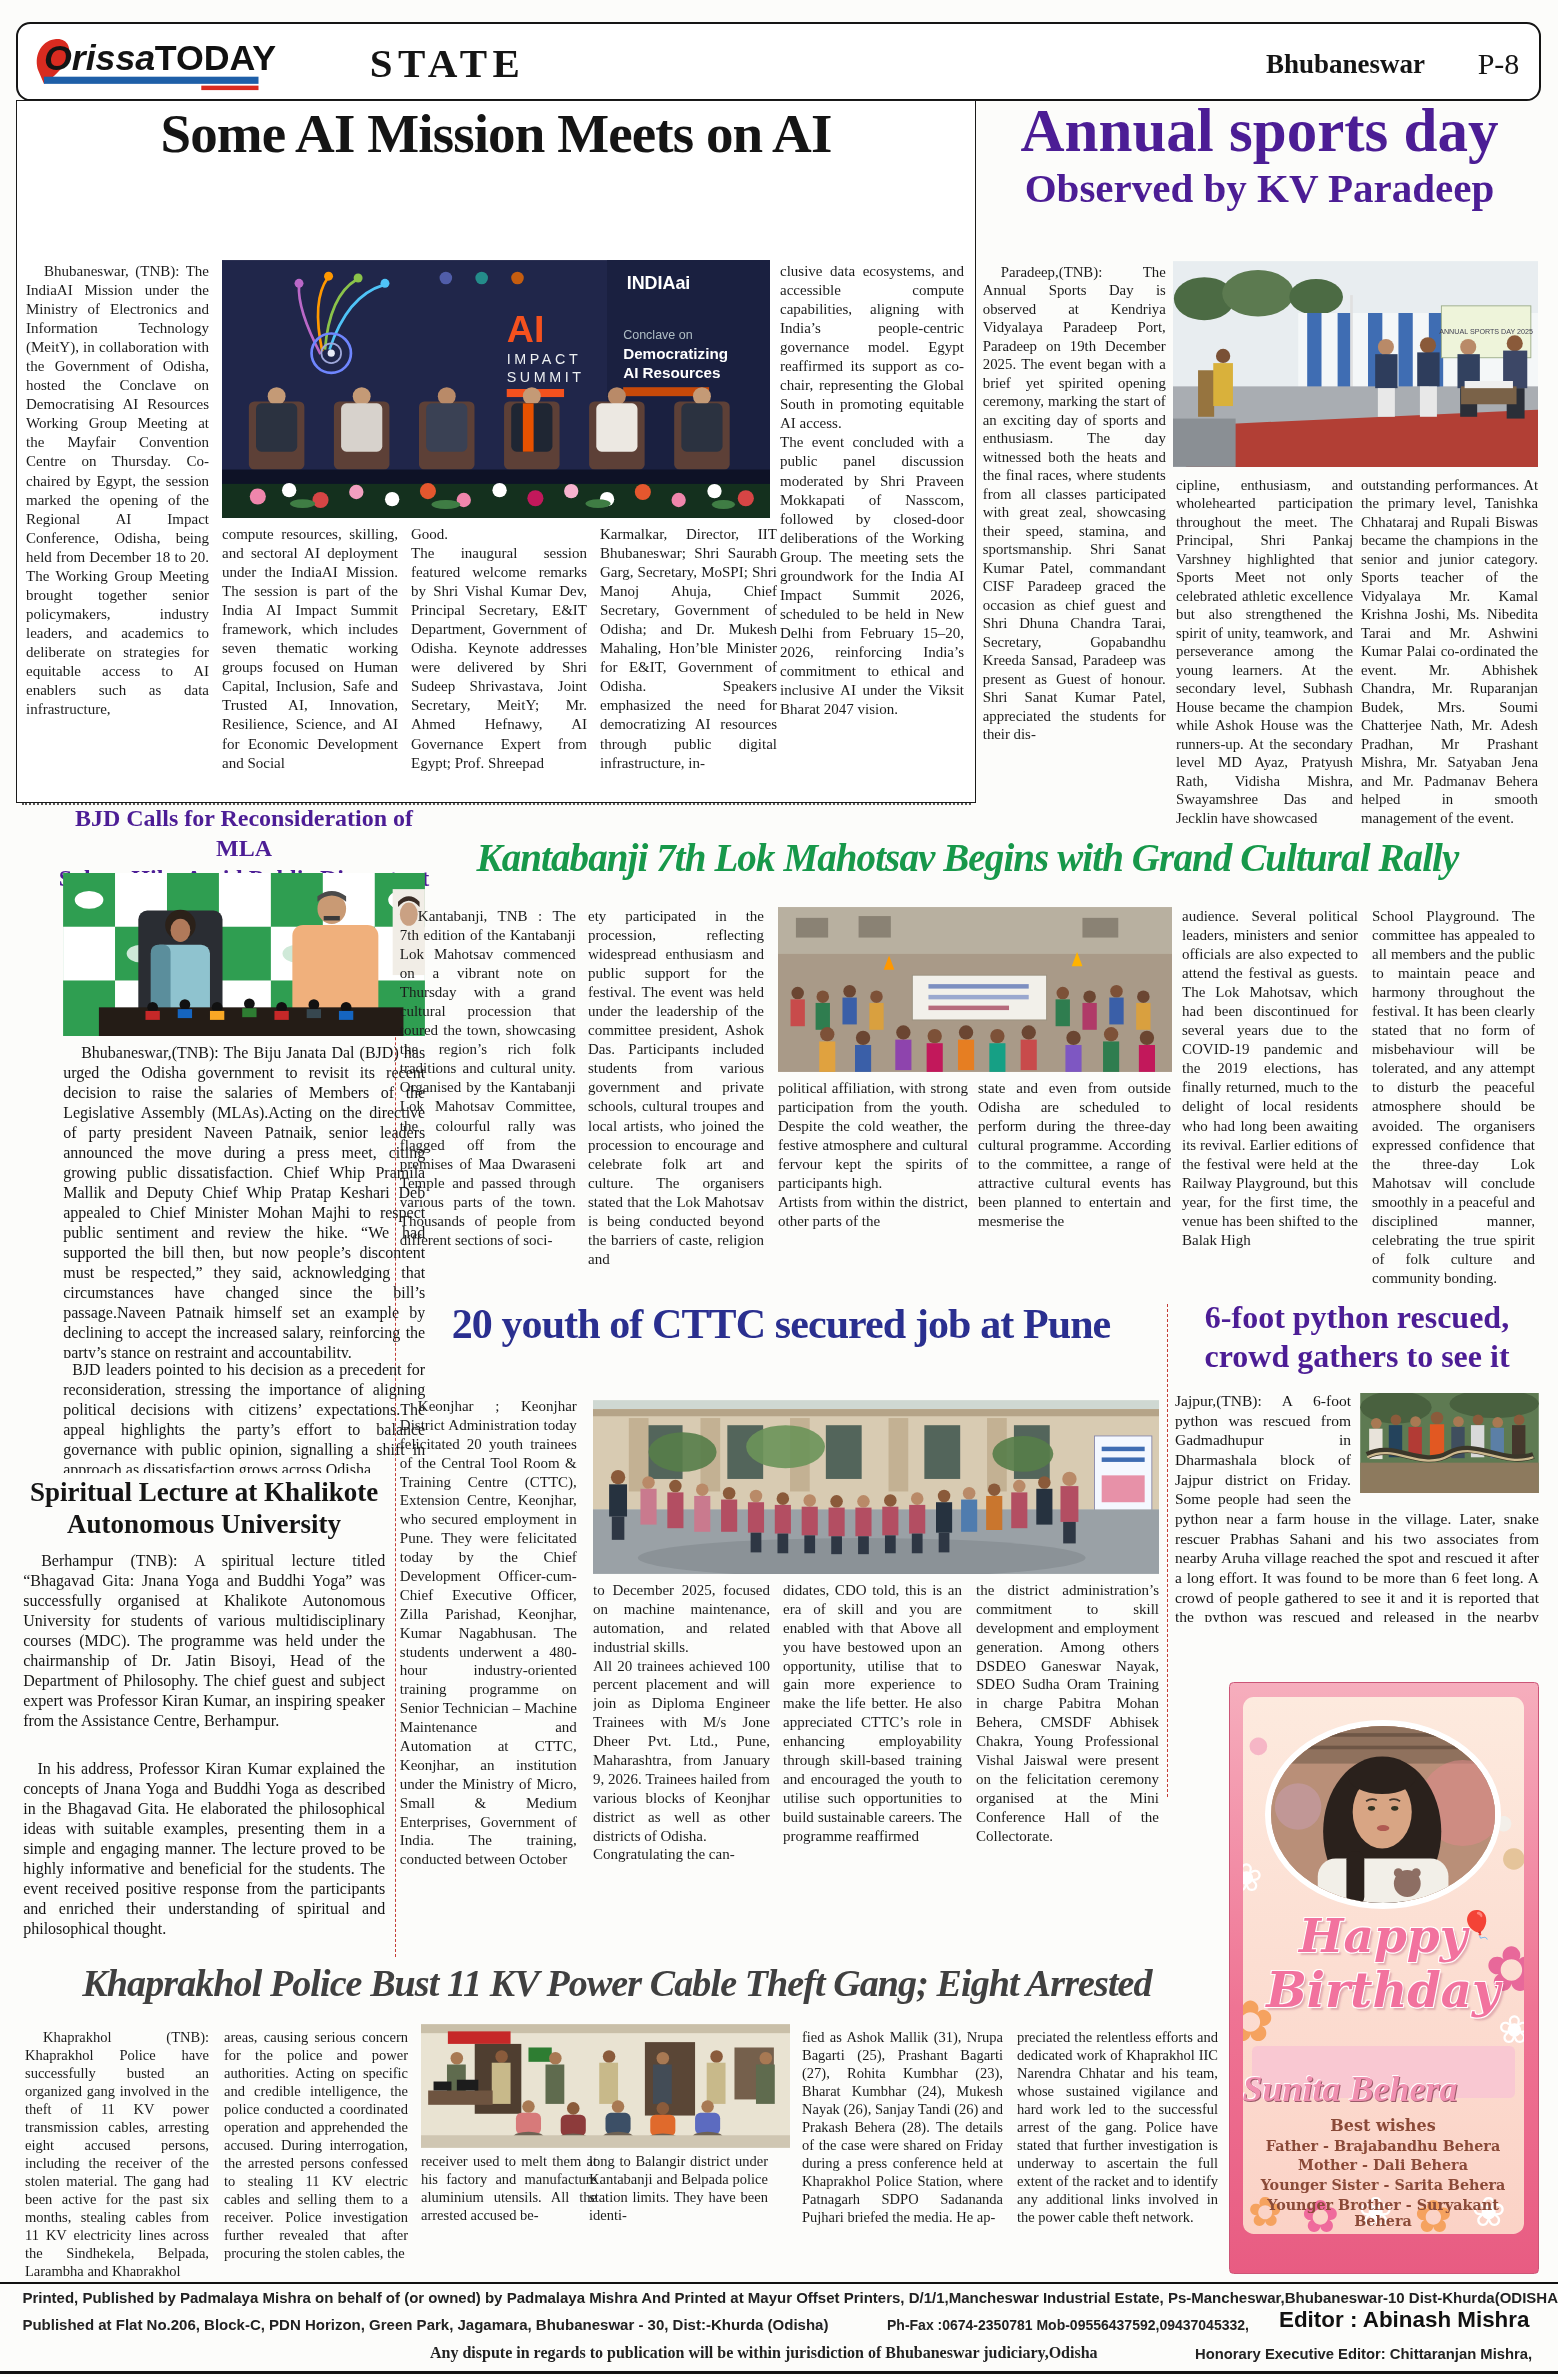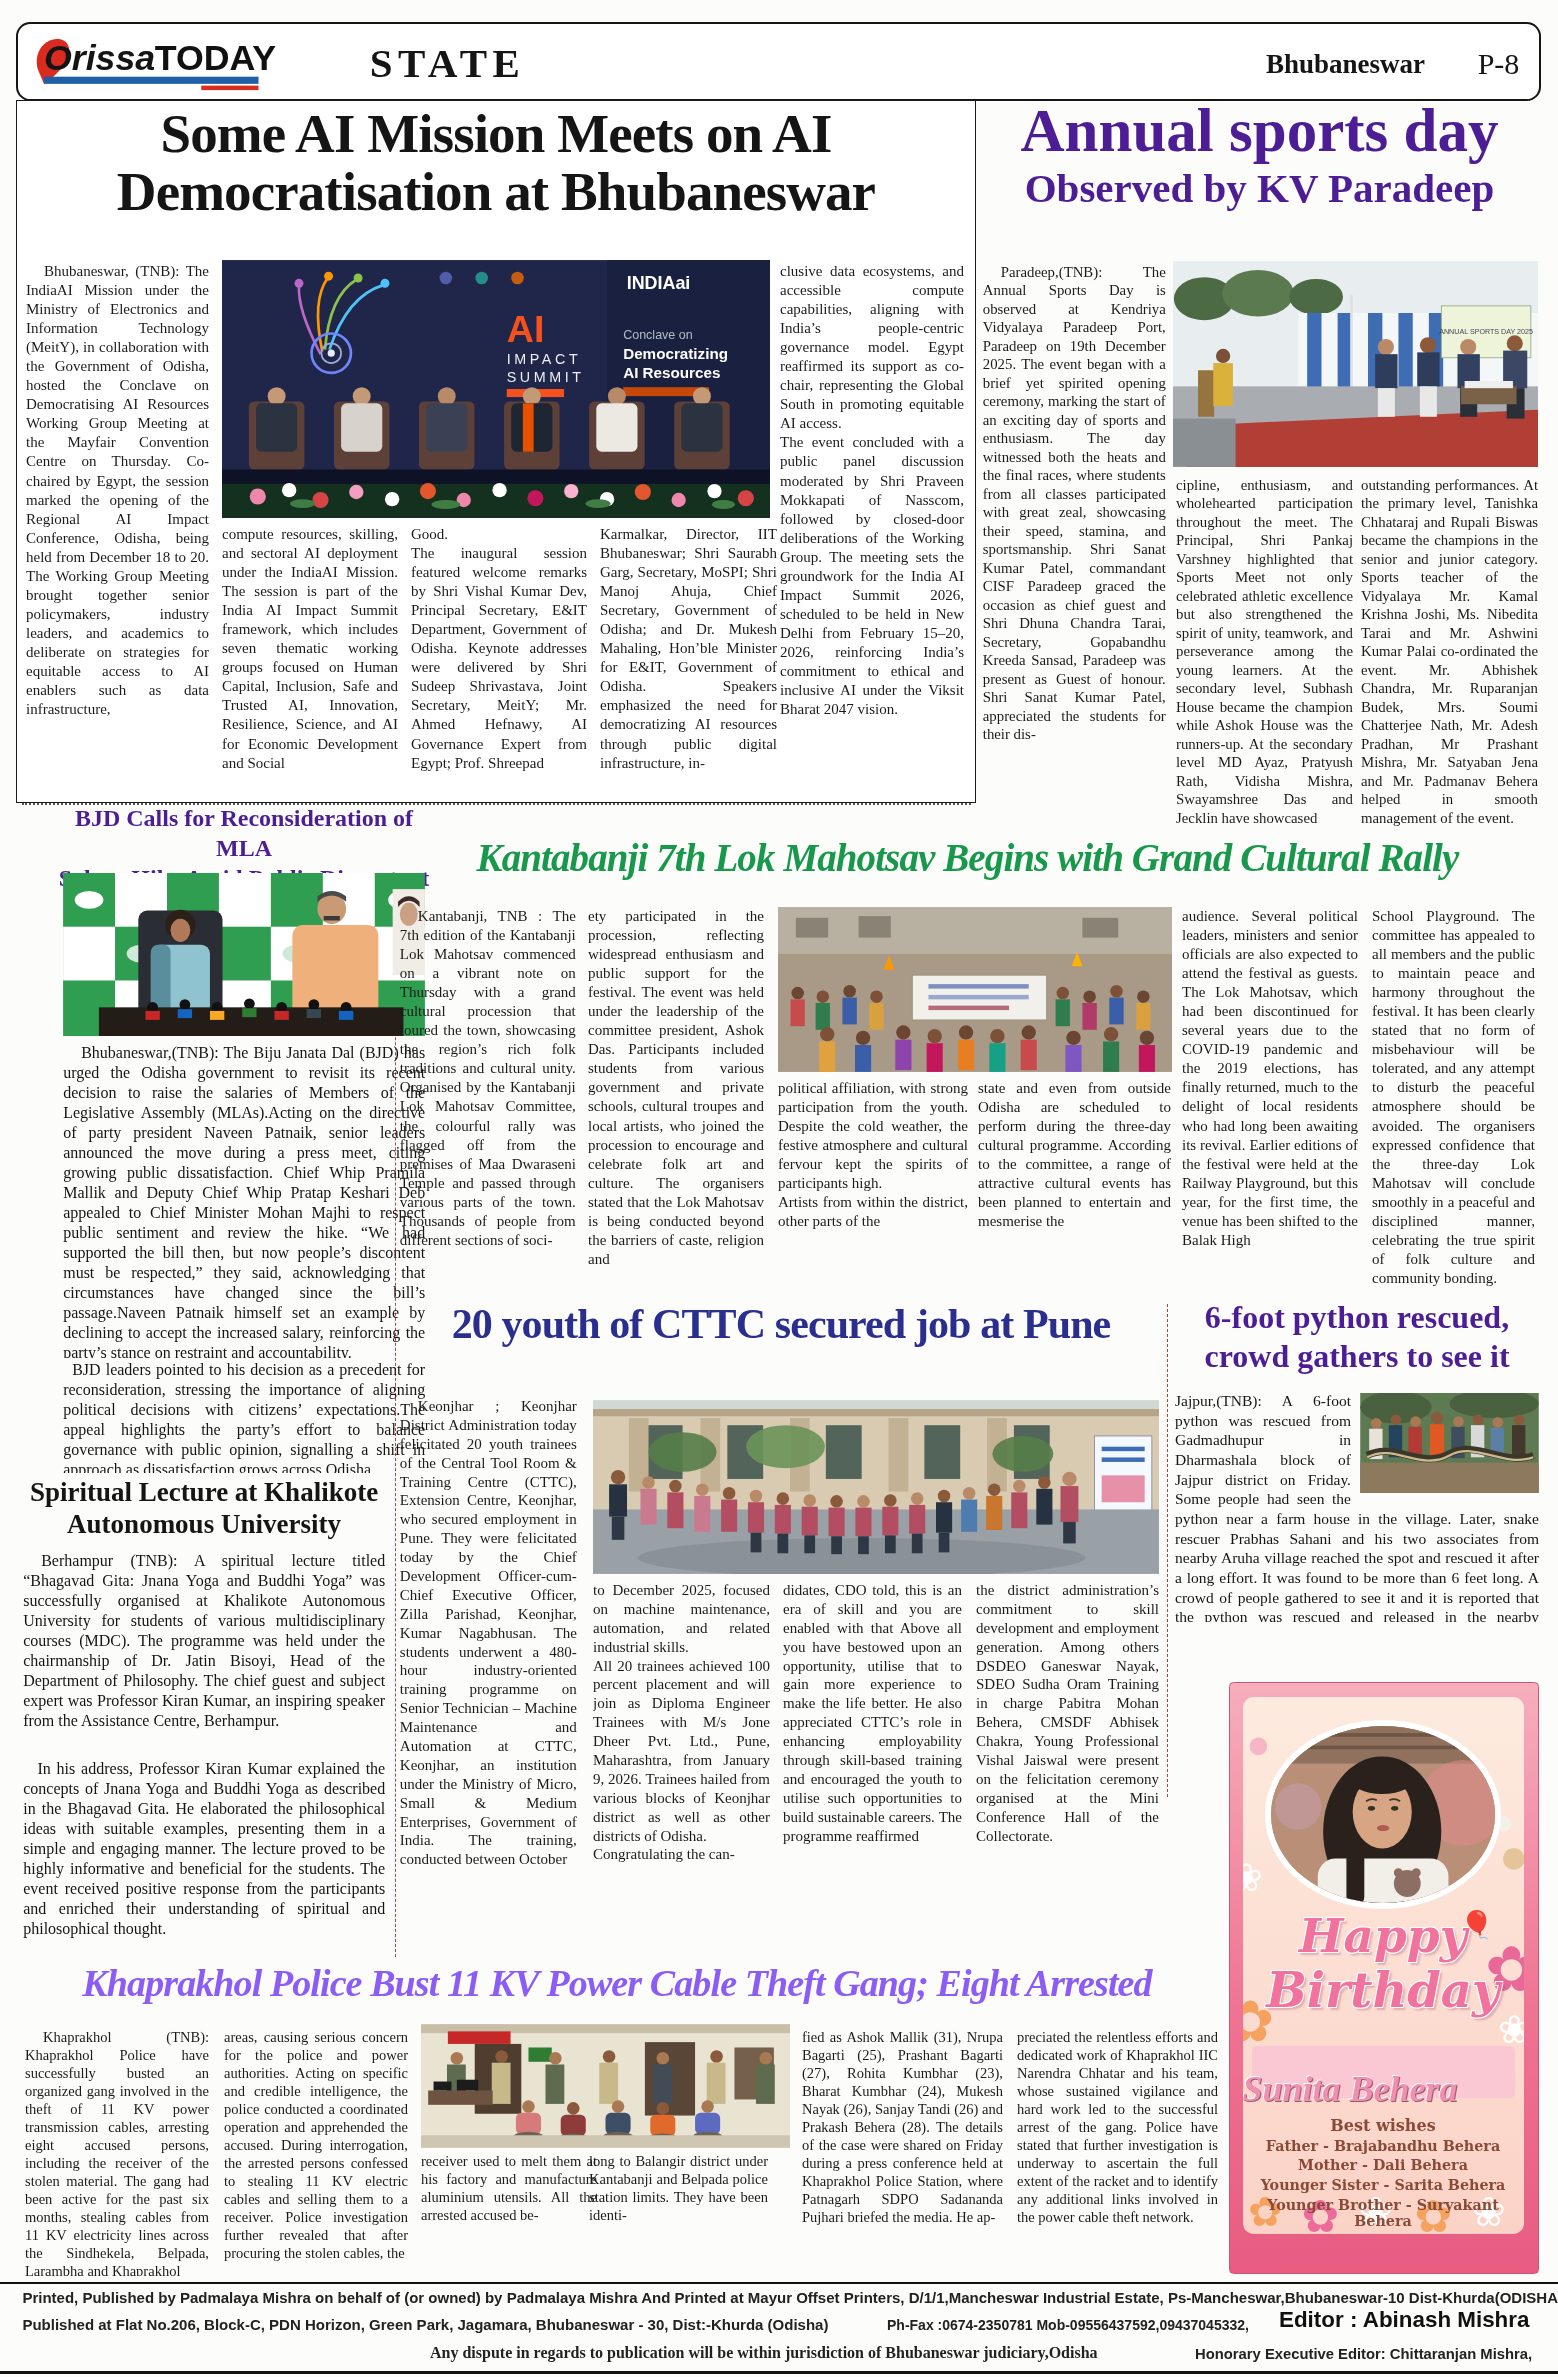--- a/index.html
+++ b/index.html
@@ -47,21 +47,21 @@
   .cttc-head{position:absolute;left:0;top:0;width:100%;text-align:center;font-size:42px;
              font-weight:bold;color:#2a2f8f;letter-spacing:-0.9px;}
   .python{position:absolute;left:1175px;top:1300px;width:364px;height:326px;overflow:hidden;}
   .py-h{position:absolute;left:0;width:100%;text-align:center;font-size:32px;font-weight:bold;
         line-height:1.1;}
   .py-body{position:absolute;left:0;top:91px;width:364px;height:231px;font-size:15.5px;
            line-height:1.27;text-align:justify;overflow:hidden;}
   .py-photo{float:right;width:179px;height:100px;margin:1.8px 0 5.4px 9px;}
   .khapra{position:absolute;left:16px;top:1961px;width:1202px;height:319px;overflow:hidden;}
   .kh-head{position:absolute;left:0;top:0;width:100%;text-align:center;font-size:38px;
-           font-weight:bold;font-style:italic;color:#8b5cf6;letter-spacing:-0.9px;}
+           font-weight:bold;font-style:italic;color:#404040;letter-spacing:-0.9px;}
   .dash-red{position:absolute;width:0;border-left:1.8px dashed #c43c35;}
   
   .ad{position:absolute;left:1229px;top:1632px;width:310px;height:642px;overflow:hidden;}
   .ad-panel{position:absolute;left:0;top:50px;width:308px;height:590px;border:0.9px solid #cc5577;
             border-radius:4.5px;background:linear-gradient(180deg,#f6aebd 0%,#ef7494 55%,#e85c82 100%);}
   .ad-card{position:absolute;left:12.5px;top:14.3px;width:281px;height:537px;border-radius:10.7px;
            background:linear-gradient(180deg,#fdeade,#fbd2c6);overflow:hidden;}
   .ad-oval{position:absolute;left:22.4px;top:23px;width:224px;height:177px;border:6.3px solid #fff;
            border-radius:50%;overflow:hidden;background:#b98f78;}
   .ad-greet{position:absolute;width:100%;text-align:center;font-style:italic;font-weight:bold;
@@ -93,21 +93,20 @@
       <rect x="190" y="60" width="64" height="5" fill="#d92b20"></rect>
     </svg>
     <div class="mh-state">STATE</div>
     <div class="mh-city">Bhubaneswar</div>
     <div class="mh-page">P-8</div>
   </div>
 
   <div class="ai-box">
     <div class="ai-head">
       <div>Some AI Mission Meets on AI</div>
-      <div>Democratisation at Bhubaneswar</div>
     </div>
 
     <svg class="abs" style="left:205px;top:159px" width="548" height="258" viewBox="0 0 612 288">
       <rect width="612" height="288" fill="#20264a"></rect>
       <rect x="430" width="182" height="288" fill="#1a2040"></rect>
       <circle cx="250" cy="20" r="7" fill="#5c6bc0" opacity=".8"></circle>
       <circle cx="290" cy="20" r="7" fill="#26a69a" opacity=".8"></circle>
       <circle cx="330" cy="20" r="7" fill="#ef6c00" opacity=".8"></circle>
       <text x="452" y="32" font-size="20" font-weight="bold" fill="#fff">INDIAai</text>
       <g>

